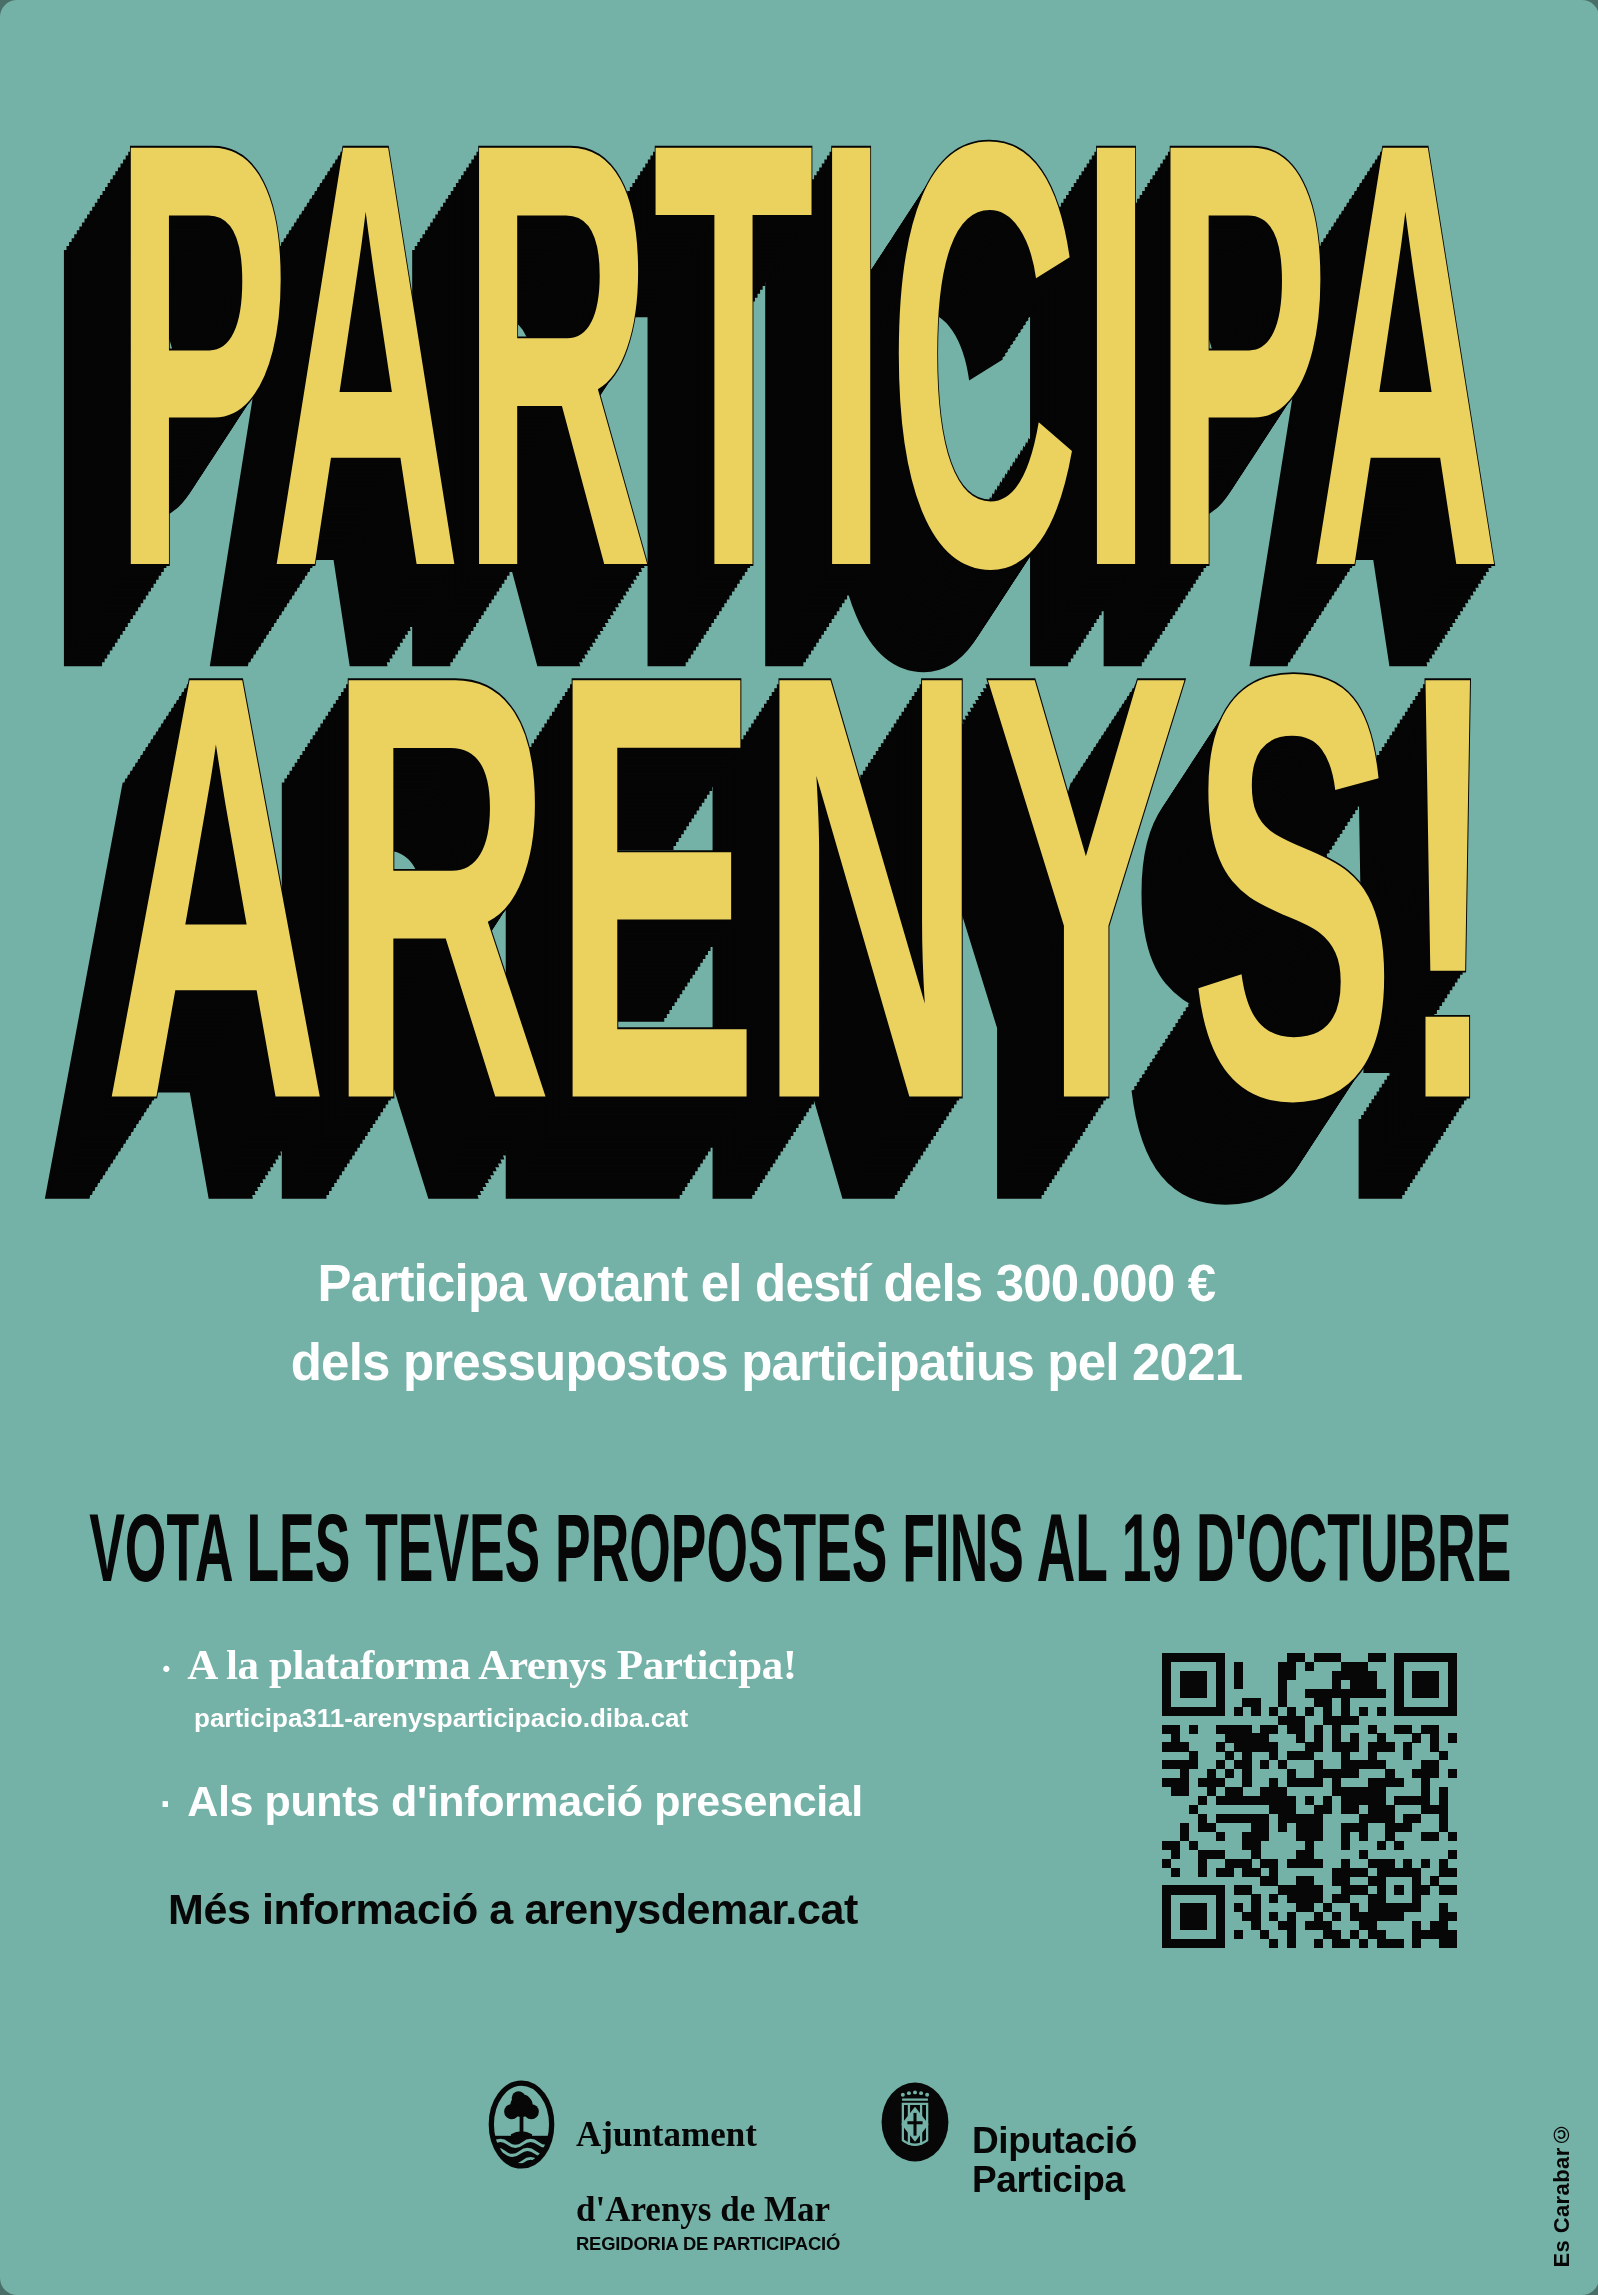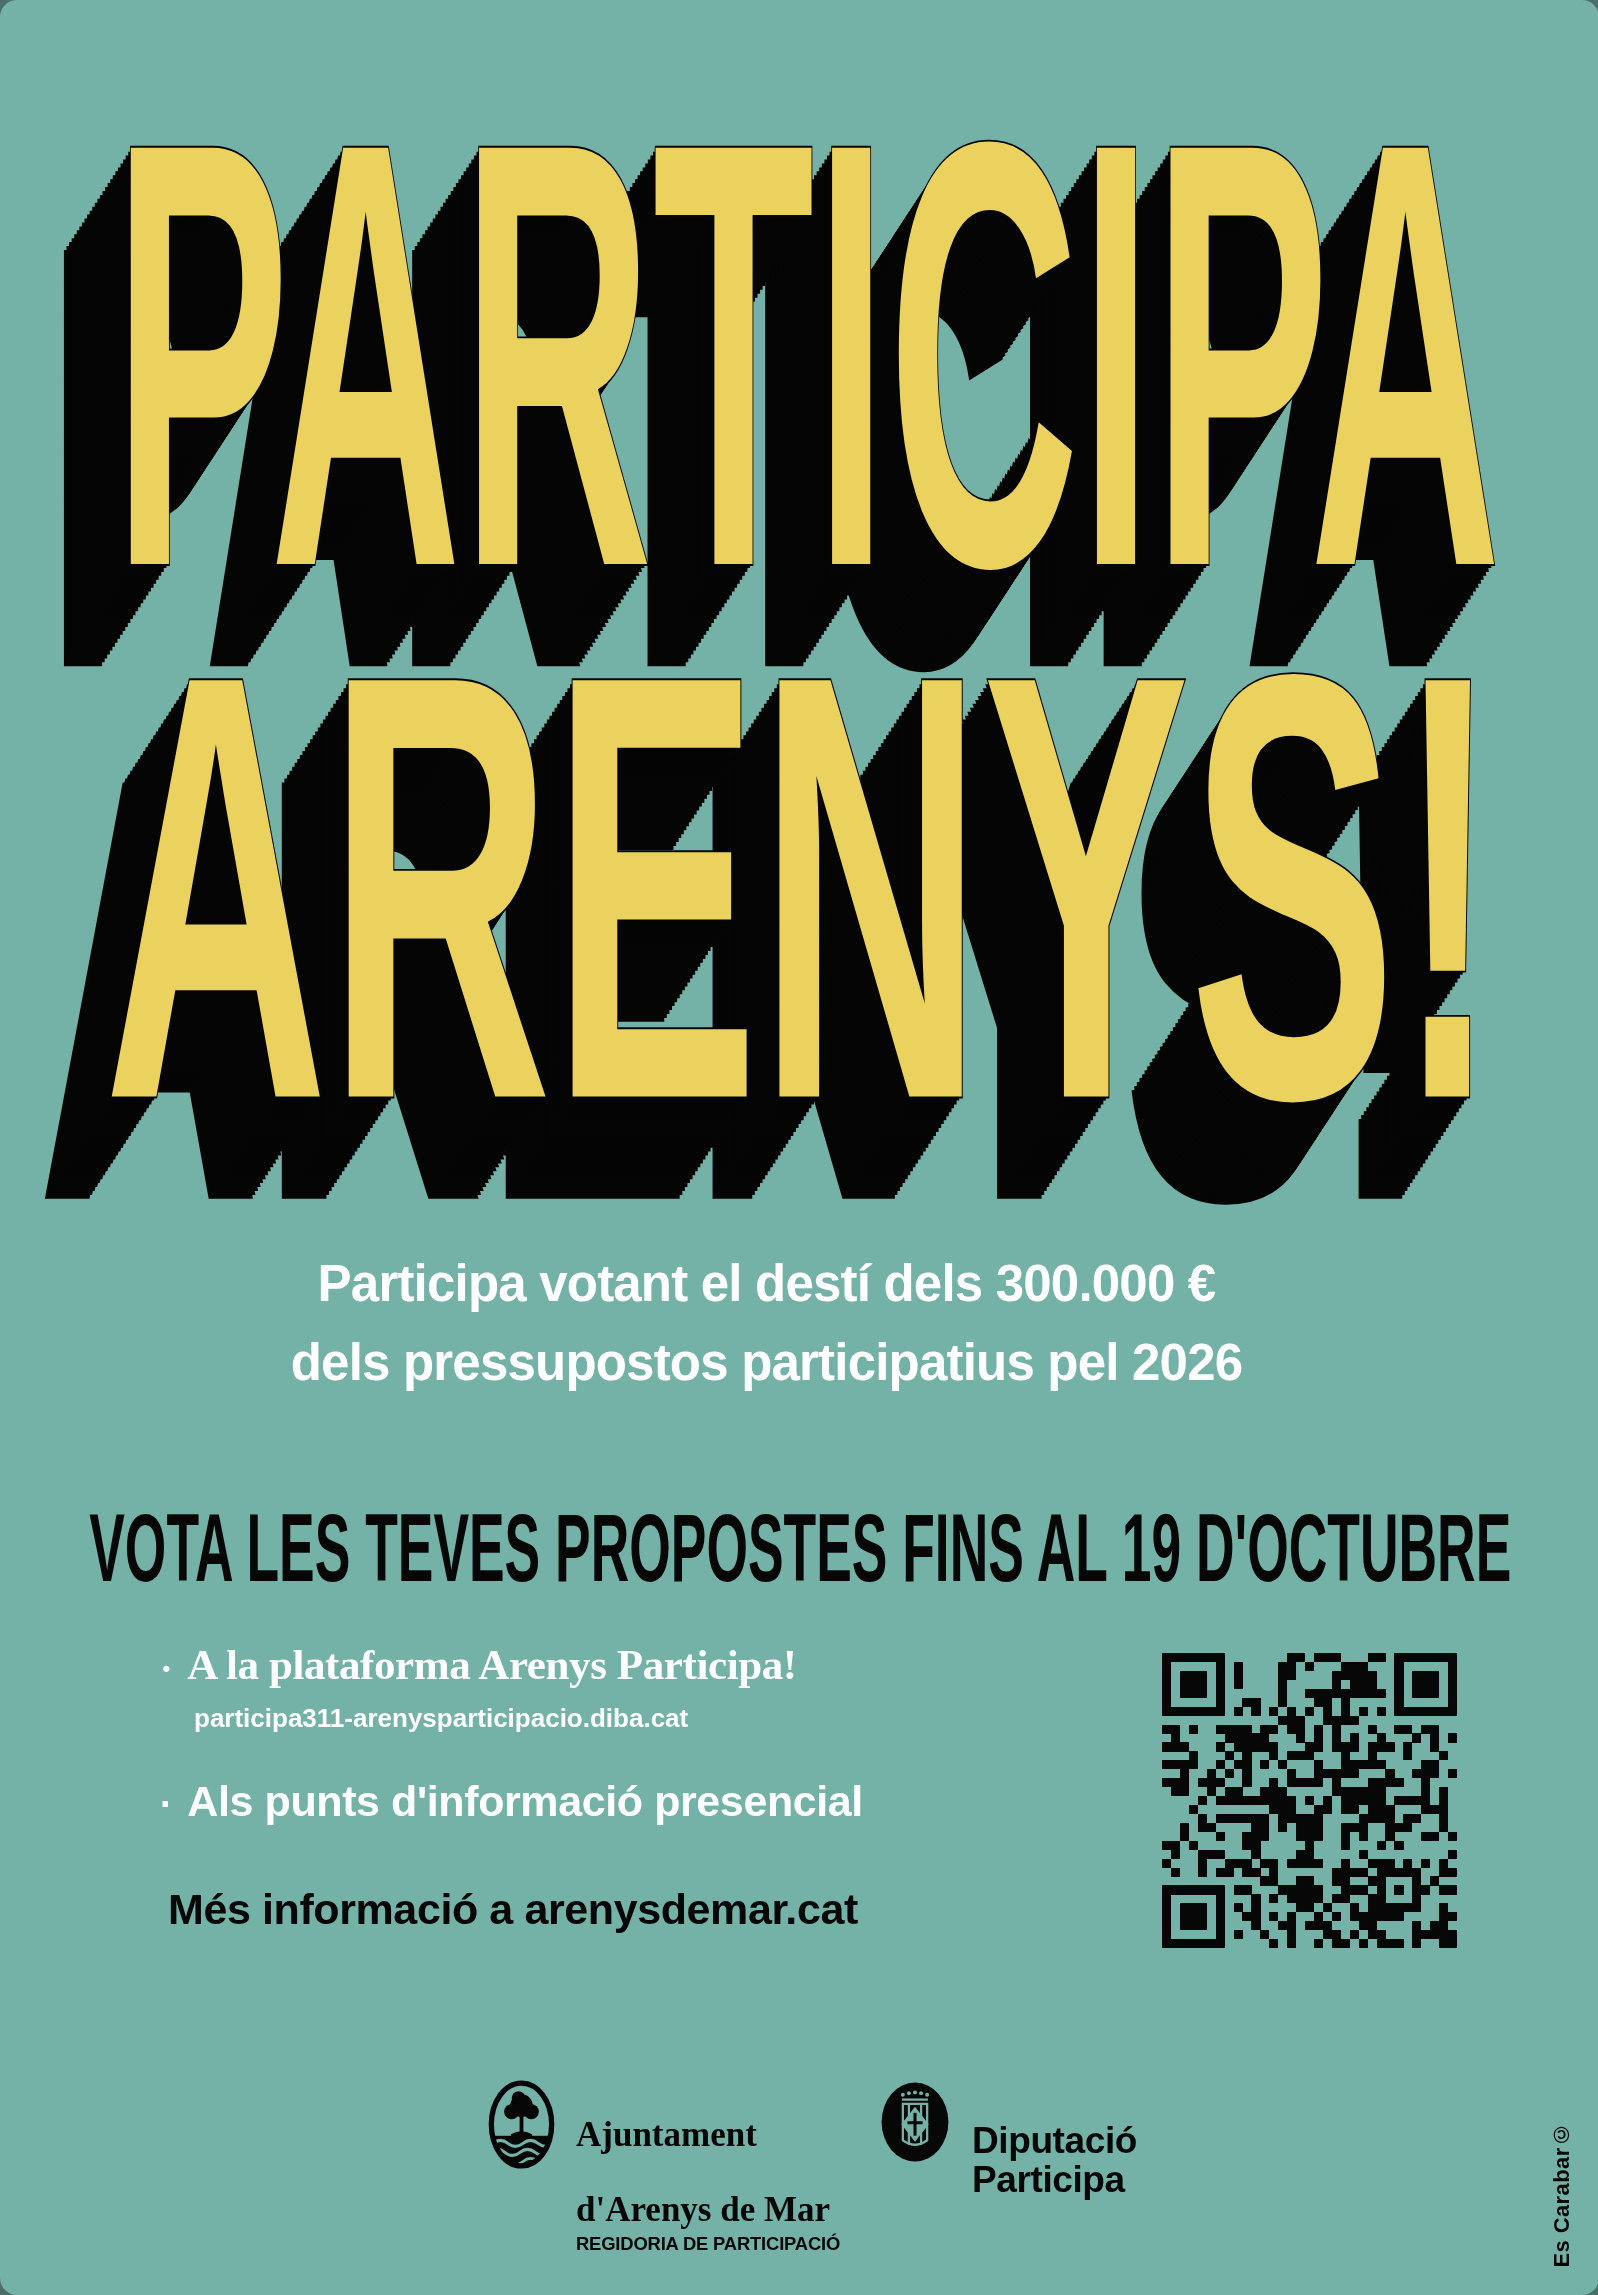--- a/index.html
+++ b/index.html
@@ -149,21 +149,21 @@
       <text class="shadow" x="1043" y="681" font-size="800" text-anchor="middle" textLength="1845" lengthAdjust="spacingAndGlyphs">ARENYS!</text>
       <text class="shadow" x="1046.4" y="675.8" font-size="800" text-anchor="middle" textLength="1845" lengthAdjust="spacingAndGlyphs">ARENYS!</text>
       <text class="shadow" x="1049.8" y="670.6" font-size="800" text-anchor="middle" textLength="1845" lengthAdjust="spacingAndGlyphs">ARENYS!</text>
       <text class="shadow" x="1053.2" y="665.4" font-size="800" text-anchor="middle" textLength="1845" lengthAdjust="spacingAndGlyphs">ARENYS!</text>
       <text class="shadow" x="1056.6" y="660.2" font-size="800" text-anchor="middle" textLength="1845" lengthAdjust="spacingAndGlyphs">ARENYS!</text>
       <text class="main" x="1060" y="655" font-size="800" text-anchor="middle" textLength="1845" lengthAdjust="spacingAndGlyphs">ARENYS!</text>
   </svg>
 
   <div class="subtitle">
     <div>Participa votant el destí dels 300.000 €</div>
-    <div>dels pressupostos participatius pel 2026</div>
+    <div>dels pressupostos participatius pel 2021</div>
   </div>
 
   <svg id="banner-svg" width="1599" height="106" viewBox="0 0 2114 140">
     <text x="118" y="112" font-size="128" textLength="1880" lengthAdjust="spacingAndGlyphs">VOTA LES TEVES PROPOSTES FINS AL 19 D'OCTUBRE</text>
   </svg>
 
   <div id="channel-item-1" class="channel-line channel-item">
     <span class="channel-bullet">·</span><span>A la plataforma Arenys Participa!</span>
   </div>
   <div id="channel-url" class="channel-line">participa311-arenysparticipacio.diba.cat</div>

